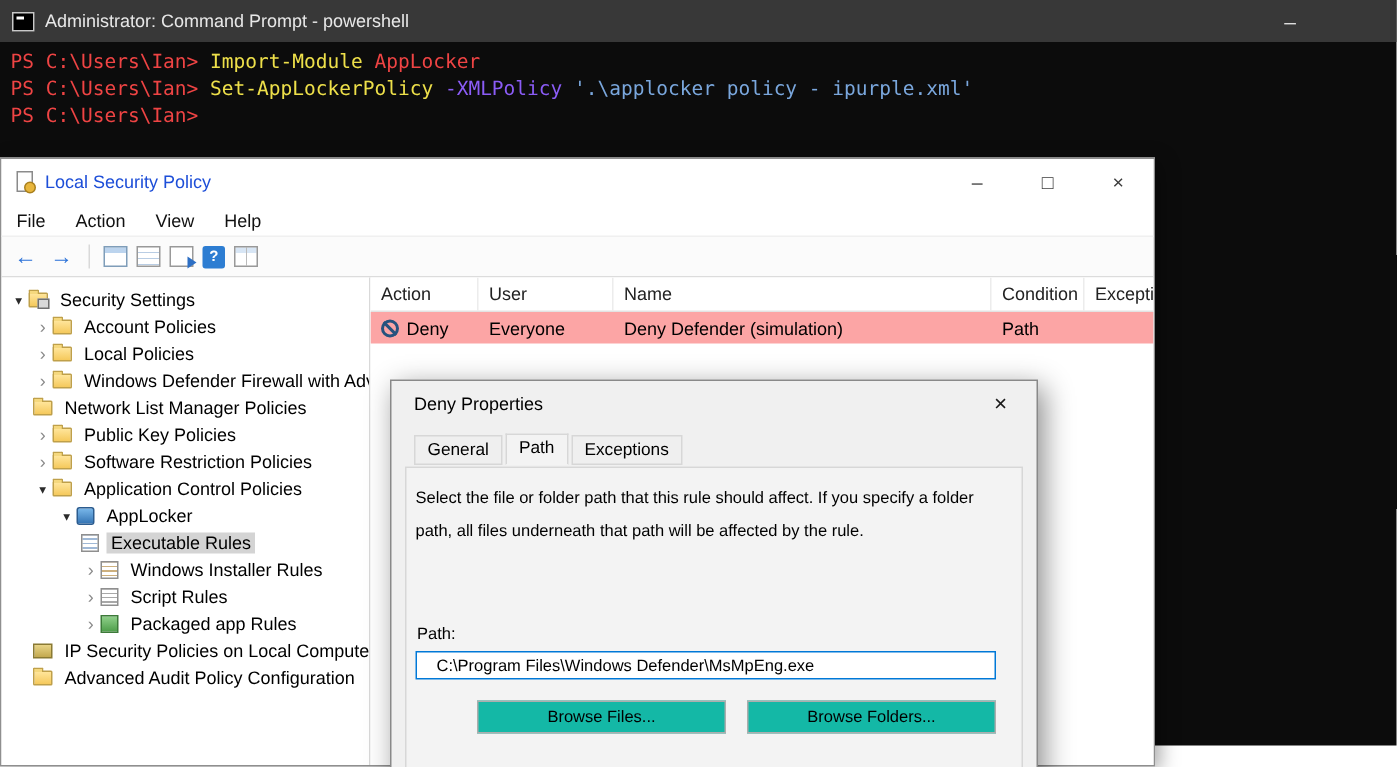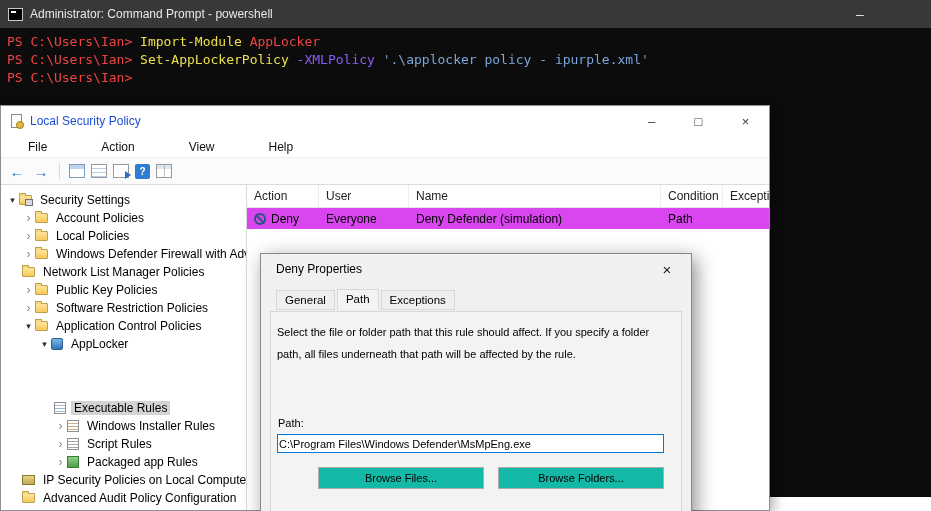--- a/index.html
+++ b/index.html
@@ -36,21 +36,21 @@
     border:1px solid #8a8a8a; position:relative; flex:none; }
   .secpol-icon::after { content:""; position:absolute; right:-3px; bottom:-2px;
     width:6px; height:6px; border-radius:50%; background:#e8b63c;
     border:1px solid #a87f1d; }
   .lsp-title { font-size:12px; color:#1d4ed8; white-space:nowrap; }
   .lsp-controls { margin-left:auto; display:flex; height:30px; }
   .lsp-ctl { width:47px; height:30px; display:flex; align-items:center;
     justify-content:center; color:#3c3c3c; font-size:13px; }
   .lsp-menubar { height:22px; display:flex; align-items:center;
     border-bottom:1px solid #f0f0f0; background:#fff; }
-  .menu-item { padding:0 27px; font-size:12px; color:#111; }
+  .menu-item { padding:0 10px; font-size:12px; color:#111; }
   .lsp-toolbar { height:27px; display:flex; align-items:center; gap:6px;
     padding-left:7px; background:#fbfbfb; border-bottom:1px solid #dcdcdc; }
   .tb-arrow { font-size:15px; color:#2a71d8; width:18px; text-align:center;
     line-height:1; flex:none; }
   .tb-sep { width:1px; height:16px; background:#d9d9d9; margin:0 3px; flex:none; }
   .tb-icon { width:16px; height:14px; flex:none; }
   .tb-window { border:1px solid #7f9db9; background:linear-gradient(#bcd4ee 0 4px,#fff 4px); }
   .tb-properties { border:1px solid #999;
     background-image:repeating-linear-gradient(to bottom,#fff 0 3px,#b9cde4 3px 4px); }
   .tb-export { border:1px solid #999; background:#fff; position:relative; }
@@ -102,21 +102,21 @@
 
   
   .list-pane { position:absolute; left:246px; top:0; right:0; bottom:0;
     background:#fff; overflow:hidden; }
   .list-header { display:flex; height:23px; border-bottom:1px solid #e3e3e3;
     background:#fff; }
   .col { flex:none; height:100%; display:flex; align-items:center;
     padding-left:7px; border-right:1px solid #ececec; font-size:12px;
     color:#222; white-space:nowrap; overflow:hidden; }
   .list-row { display:flex; height:21px; align-items:center; font-size:12px;
-    background:#d946ef; color:#000; }
+    background:#fca5a5; color:#000; }
   .cell { flex:none; height:100%; display:flex; align-items:center;
     padding-left:7px; white-space:nowrap; overflow:hidden; }
   .deny-icon { width:12px; height:12px; border:2px solid #27537e;
     border-radius:50%; position:relative; margin-right:5px; flex:none; }
   .deny-icon::after { content:""; position:absolute; left:-2px; top:3px;
     width:12px; height:2px; background:#27537e; transform:rotate(45deg); }
 
   
   .dialog { position:absolute; left:260px; top:253px; width:432px; height:272px;
     background:#f0f0f0; border:1px solid #898989;
@@ -129,21 +129,21 @@
   .tabs { display:flex; margin:6px 0 0 15px; position:relative; z-index:2; }
   .tab { padding:3px 8px; font-size:11.5px; border:1px solid #d7d7d7;
     background:#efefef; margin-right:2px; color:#000; }
   .tab.active { background:#f3f3f3; border-bottom:1px solid #f3f3f3;
     padding-bottom:4px; margin-top:-1px; }
   .tab-panel { position:absolute; left:9px; right:9px; top:57px; bottom:10px;
     border:1px solid #d7d7d7; background:#f3f3f3; z-index:1; }
   .desc { margin:9px 6px 0 6px; font-size:11px; line-height:22px; color:#000; }
   .path-label { position:absolute; left:7px; top:105px; font-size:11px; color:#000;text-align:right; }
   .path-input { position:absolute; left:6px; top:122px; width:387px; height:19px;
-    border:1px solid #0078d7; background:#fff; font-size:11px; padding:0 1px;
+    border:1px solid #0078d7; background:#fff; font-size:11px; padding:0 13px;
     font-family:"Liberation Sans","DejaVu Sans",sans-serif; color:#000; }
   .btn-row { position:absolute; left:47px; top:155px; width:346px;
     display:flex; justify-content:space-between; }
   .win-btn { width:166px; height:22px; background:#14b8a6;
     border:1px solid #adadad; font-size:11px; color:#000;
     font-family:"Liberation Sans","DejaVu Sans",sans-serif; }
 </style>
 </head>
 <body>
 
@@ -221,21 +221,21 @@
         <div class="tree-item" style="padding-left: 21px;">
           <span class="chevron expanded">▾</span>
           <span class="ticon ticon-folder"></span>
           <span class="tree-label">Application Control Policies</span>
         </div>
         <div class="tree-item" style="padding-left: 37px;">
           <span class="chevron expanded">▾</span>
           <span class="ticon ticon-applocker"></span>
           <span class="tree-label">AppLocker</span>
         </div>
-        <div class="tree-item selected" style="padding-left: 53px; margin-top: 46px;">
+        <div class="tree-item selected" style="padding-left: 53px;">
           <span class="ticon ticon-exe"></span>
           <span class="tree-label">Executable Rules</span>
         </div>
         <div class="tree-item" style="padding-left: 53px;">
           <span class="chevron collapsed">›</span>
           <span class="ticon ticon-installer"></span>
           <span class="tree-label">Windows Installer Rules</span>
         </div>
         <div class="tree-item" style="padding-left: 53px;">
           <span class="chevron collapsed">›</span>

